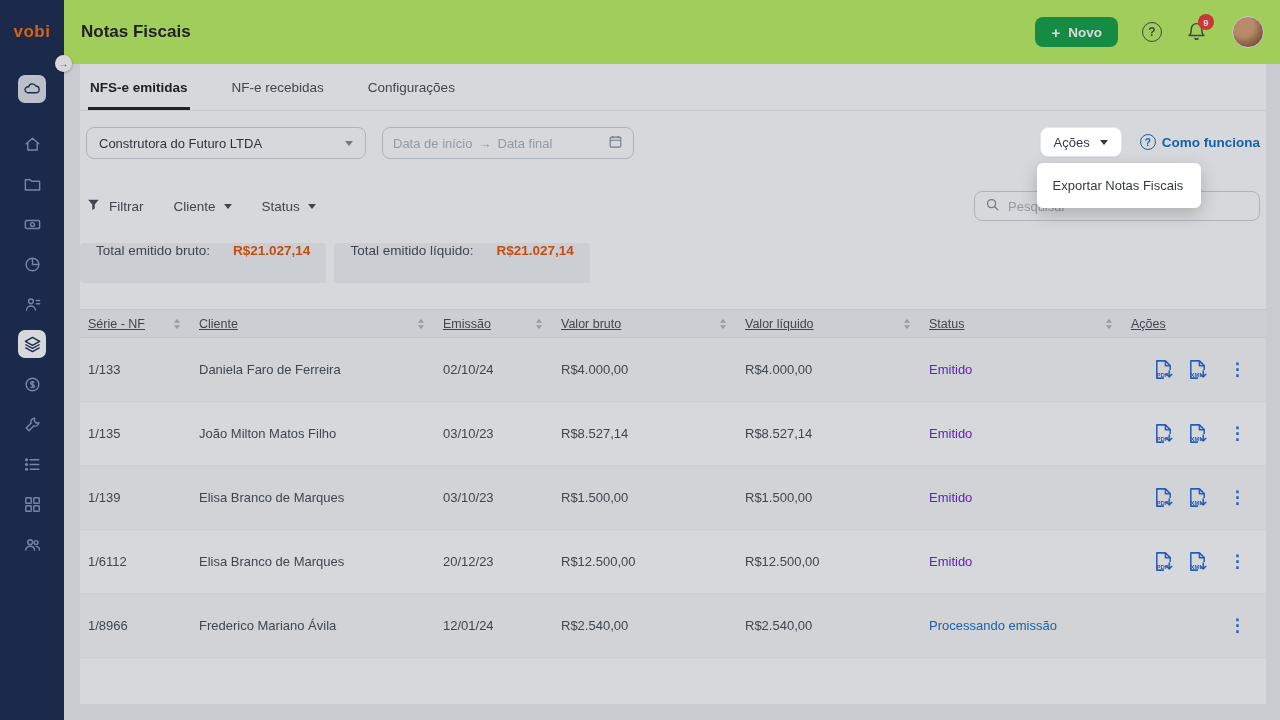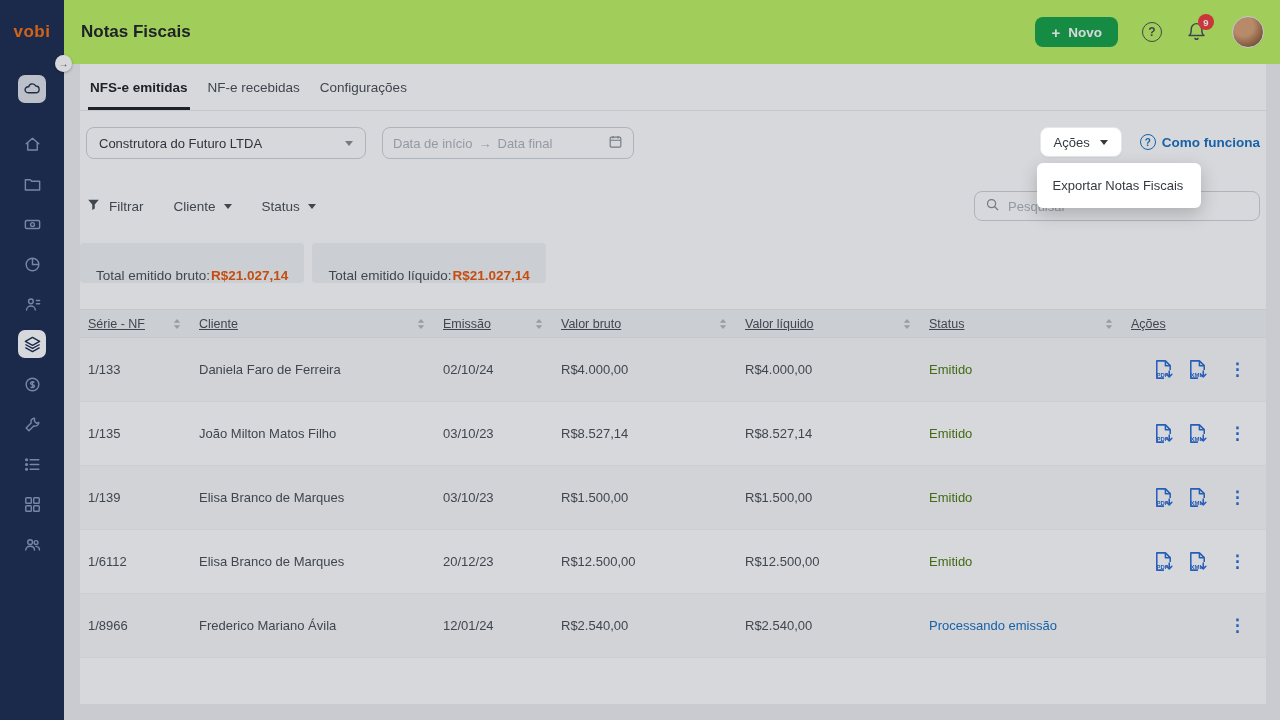--- a/index.html
+++ b/index.html
@@ -21,21 +21,21 @@
   .header-right { margin-left:auto; display:flex; align-items:center; gap:24px; }
   .btn-novo { height:30px; border-radius:8px; border:none; background:#16a34a; color:#fff; font-size:13.5px; font-weight:600; display:flex; align-items:center; gap:8px; padding:0 16px; font-family:inherit; cursor:pointer; }
   .btn-novo .plus { font-size:15px; font-weight:700; }
   .help-circle { width:20px; height:20px; border-radius:50%; border:1.6px solid #495057; color:#495057; font-size:12px; font-weight:700; display:flex; align-items:center; justify-content:center; }
   .bell-wrap { position:relative; width:22px; height:22px; }
   .badge { position:absolute; top:-7px; right:-6px; min-width:16px; height:16px; border-radius:8px; background:#f03e3e; color:#fff; font-size:9.5px; font-weight:700; display:flex; align-items:center; justify-content:center; padding:0 4px; }
   .avatar { width:32px; height:32px; border-radius:50%; background:radial-gradient(circle at 35% 30%, #d9a378 0 35%, #9c6a43 70%, #5f3c22 100%); border:1px solid #e9ecef; }
 
   
   .card { position:absolute; left:80px; top:64px; width:1186px; height:640px; background:#ffffff; }
-  .tabs { display:flex; gap:16px; padding:0 8px; border-bottom:1px solid #e9ecef; height:47px; }
+  .tabs { display:flex; gap:40px; padding:0 8px; border-bottom:1px solid #e9ecef; height:47px; }
   .tab { font-size:13.5px; color:#495057; padding:16px 2px 0; cursor:pointer; }
   .tab.active { color:#212529; font-weight:700; box-shadow:inset 0 -3px 0 #212529; }
 
   .filters1 { display:flex; align-items:flex-start; margin:16px 6px 0; }
   .select-company { width:280px; height:32px; border:1px solid #ced4da; border-radius:8px; padding:0 12px; display:flex; justify-content:space-between; align-items:center; font-size:13px; color:#343a40; background:#fff; cursor:pointer; }
   .date-range { margin-left:16px; height:32px; width:252px; border:1px solid #ced4da; border-radius:8px; display:flex; align-items:center; gap:6px; padding:0 10px; font-size:13px; color:#adb5bd; background:#fff; }
   .date-range .arrow { color:#adb5bd; font-size:13px; }
   .date-range .cal { margin-left:auto; color:#868e96; }
   .right-group { margin-left:auto; display:flex; align-items:center; gap:18px; }
 
@@ -49,31 +49,31 @@
   .how-q { width:16px; height:16px; border-radius:50%; border:1.5px solid #1971c2; font-size:10px; font-weight:700; display:flex; align-items:center; justify-content:center; }
 
   .filters2 { display:flex; align-items:center; margin:32px 6px 0; }
   .f-item { display:flex; align-items:center; gap:8px; font-size:13.5px; color:#495057; cursor:pointer; }
   .f-item + .f-item { margin-left:30px; }
   .search { margin-left:auto; width:286px; height:30px; border:1px solid #ced4da; border-radius:8px; display:flex; align-items:center; gap:8px; padding:0 10px; background:#fff; }
   .search input { border:none; outline:none; flex:1; font-size:13px; font-family:inherit; color:#495057; background:transparent; }
   .search input::placeholder { color:#adb5bd; }
 
   .totals { display:flex; gap:8px; margin:22px 0 0; }
-  .chip { height:40px; background:#f1f3f5; border-radius:4px; display:flex; align-items:flex-end; gap:1px; padding:0 16px; font-size:13.5px; color:#495057; }
+  .chip { height:40px; background:#f1f3f5; border-radius:4px; display:flex; align-items:flex-start; gap:23px; padding:0 16px; font-size:13.5px; color:#495057; }
   .chip b { color:#e8590c; font-weight:700; }
 
   table { margin-top:26px; width:100%; border-collapse:collapse; table-layout:fixed; }
   col.c-serie{width:111px} col.c-cliente{width:244px} col.c-emissao{width:118px}
   col.c-bruto{width:184px} col.c-liquido{width:184px} col.c-status{width:202px} col.c-acoes{width:143px}
   thead th { height:28px; background:#f1f3f5; border-top:1px solid #e9ecef; border-bottom:1px solid #e9ecef; font-weight:400; }
   .th-inner { display:flex; align-items:center; justify-content:space-between; padding:0 10px 0 8px; font-size:12.5px; color:#495057;text-decoration:underline; }
   tbody td { height:64px; font-size:13px; color:#495057; padding:0 8px; border-bottom:1px solid #f1f3f5; overflow:hidden; white-space:nowrap; }
   tbody tr:nth-child(odd) { background:#f8f9fa; }
-  .status-green { color:#4d7c0f; }
+  .status-green { color:#6d28d9; }
   .status-blue { color:#1971c2; }
   .row-actions { display:flex; align-items:center; justify-content:flex-end; gap:11px; padding-right:12px; }
   .doc-icon { color:#2b6cd9; cursor:pointer; display:flex; }
   .kebab { color:#2b6cd9; font-size:17px; font-weight:700; cursor:pointer; margin-left:9px; line-height:1; }
 
   
   .overlay { position:fixed; left:0; top:0; width:1280px; height:720px; background:rgba(15,23,42,.17); z-index:50; pointer-events:none; }
 </style>
 </head>
 <body>

